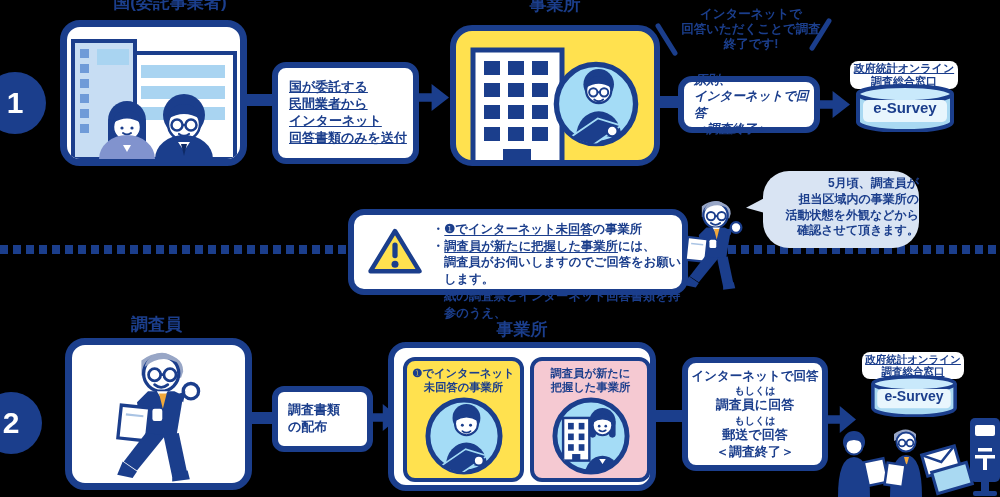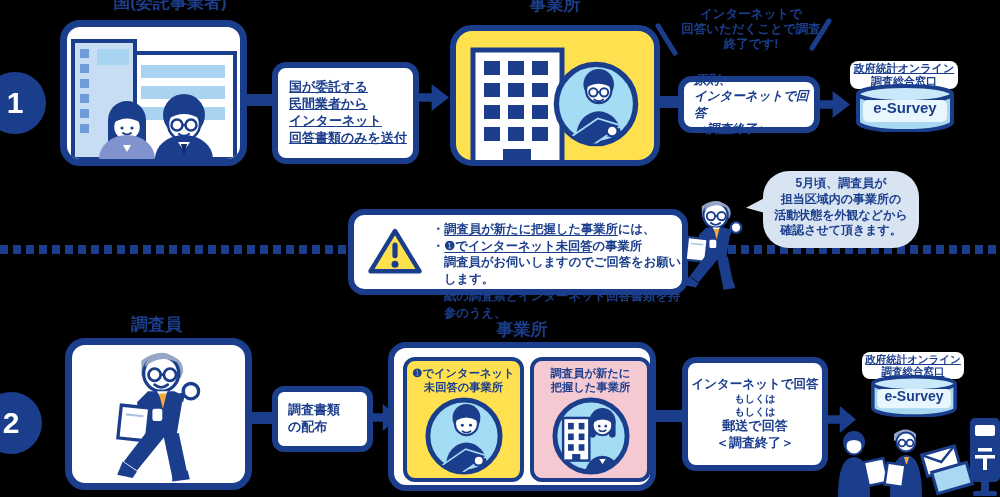--- a/index.html
+++ b/index.html
@@ -26,21 +26,21 @@
   .ml{white-space:pre-line;}
   .slash{background:var(--navy);width:5px;border-radius:3px;}
   .dash-line{background:repeating-linear-gradient(90deg,var(--navy) 0 8px,transparent 8px 13px);}
   .u{text-decoration:underline;text-underline-offset:2px;}
   .n-line{display:block;}
   .indent{padding-left:12px;}
   .es-label{background:#fff;border-radius:8px;color:var(--navy);font-weight:bold;
             text-align:center;line-height:1.18;text-decoration:underline;}
   .cyl-text{color:var(--navy);font-weight:bold;text-align:center;}
   .bubble{background:var(--pale);border-radius:26px;color:var(--navy);font-weight:bold;
-          text-align:center;}
+          text-align:right;}
   .sub{border:4px solid var(--navy);border-radius:12px;overflow:hidden;text-align:center;}
   .sub-title{color:var(--navy);font-weight:bold;line-height:1.25;margin-top:5px;}
 </style>
 </head>
 <body>
 
 <div class="stage">
 
   <div class="abs dash-line" style="left:0;top:245;width:1000px;height:9px;top:245px;z-index:1;"></div>
 
@@ -166,22 +166,22 @@
   <div class="abs cyl-text" style="left:853px;top:99px;width:104px;font-size:15px;">e-Survey</div>
 
   <div class="abs box" style="left:348px;top:209px;width:340px;height:86px;border-radius:16px;z-index:2;">
     <svg viewBox="0 0 64 56" width="56" height="50" style="position:absolute;left:13px;top:12px;">
       <path d="M32 4 L60 50 H4 Z" fill="#ffe14f" stroke="#1b3e8c" stroke-width="5" stroke-linejoin="round"></path>
       <rect x="29" y="17" width="6" height="18" rx="3" fill="#1b3e8c"></rect>
       <circle cx="32" cy="42" r="4" fill="#1b3e8c"></circle>
     </svg>
     <div style="position:absolute;left:78px;top:6px;width:256px;color:var(--navy);
                 font-weight:bold;font-size:12.3px;line-height:1.36;">
+      <span class="n-line"><span>・</span><span class="u">❶でインターネット未回答</span><span>の事業所</span></span>
       <span class="n-line"><span>・</span><span class="u">調査員が新たに把握した事業所</span><span>には、</span></span>
-      <span class="n-line"><span>・</span><span class="u">❶でインターネット未回答</span><span>の事業所</span></span>
       <span class="n-line indent">調査員がお伺いしますのでご回答をお願いします。</span>
       <span class="n-line indent">紙の調査票とインターネット回答書類を持参のうえ、</span>
     </div>
   </div>
 
   <svg class="abs" viewBox="0 0 100 130" width="76" height="108" style="left:676px;top:191px;z-index:3;">
     <path d="M34 14 q16 -12 32 -2 q6 4 6 12 l-2 6 q-20 -10 -36 -2 z" fill="#98a6c6"></path>
     <circle cx="52" cy="26" r="16" fill="#fff" stroke="#1b3e8c" stroke-width="3"></circle>
     <path d="M37 20 a16 16 0 0 1 30 -4 q-16 -8 -30 4z" fill="#98a6c6"></path>
     <circle cx="46" cy="27" r="5.5" fill="none" stroke="#1b3e8c" stroke-width="2.5"></circle>
@@ -312,20 +312,21 @@
       </svg>
     </div>
   </div>
 
   <div class="abs stub" style="left:654px;top:410px;width:28px;height:12px;"></div>
 
   <div class="abs box" style="left:682px;top:357px;width:146px;height:114px;justify-content:center;">
     <div style="text-align:center;line-height:1.3;">
       <div style="font-size:12.5px;">インターネットで回答</div>
       <div style="font-size:10px;">もしくは</div>
+      <div style="font-size:13px;">調査員に回答</div>
       <div style="font-size:10px;">もしくは</div>
       <div style="font-size:13px;">郵送で回答</div>
       <div style="font-size:13px;">＜調査終了＞</div>
     </div>
   </div>
 
   <div class="abs arrow" style="left:828px;top:406px;width:28px;height:27px;"></div>
 
   <div class="abs es-label ml" style="left:862px;top:352px;width:102px;font-size:10.5px;padding:1px 2px;">政府統計オンライン
 調査総合窓口</div>

